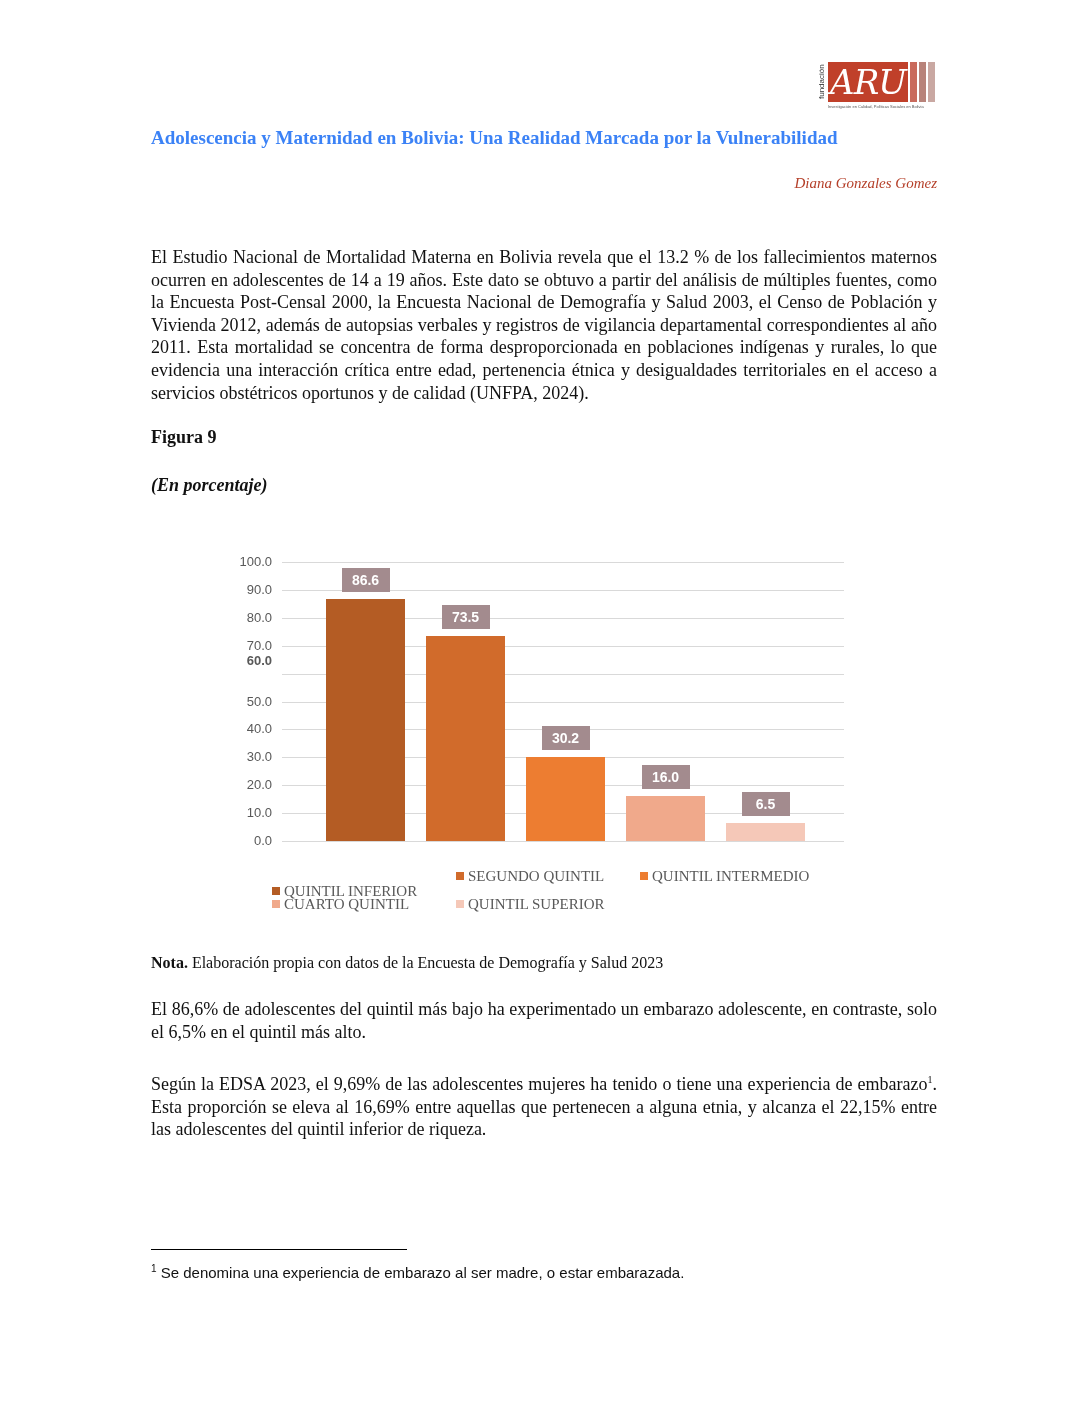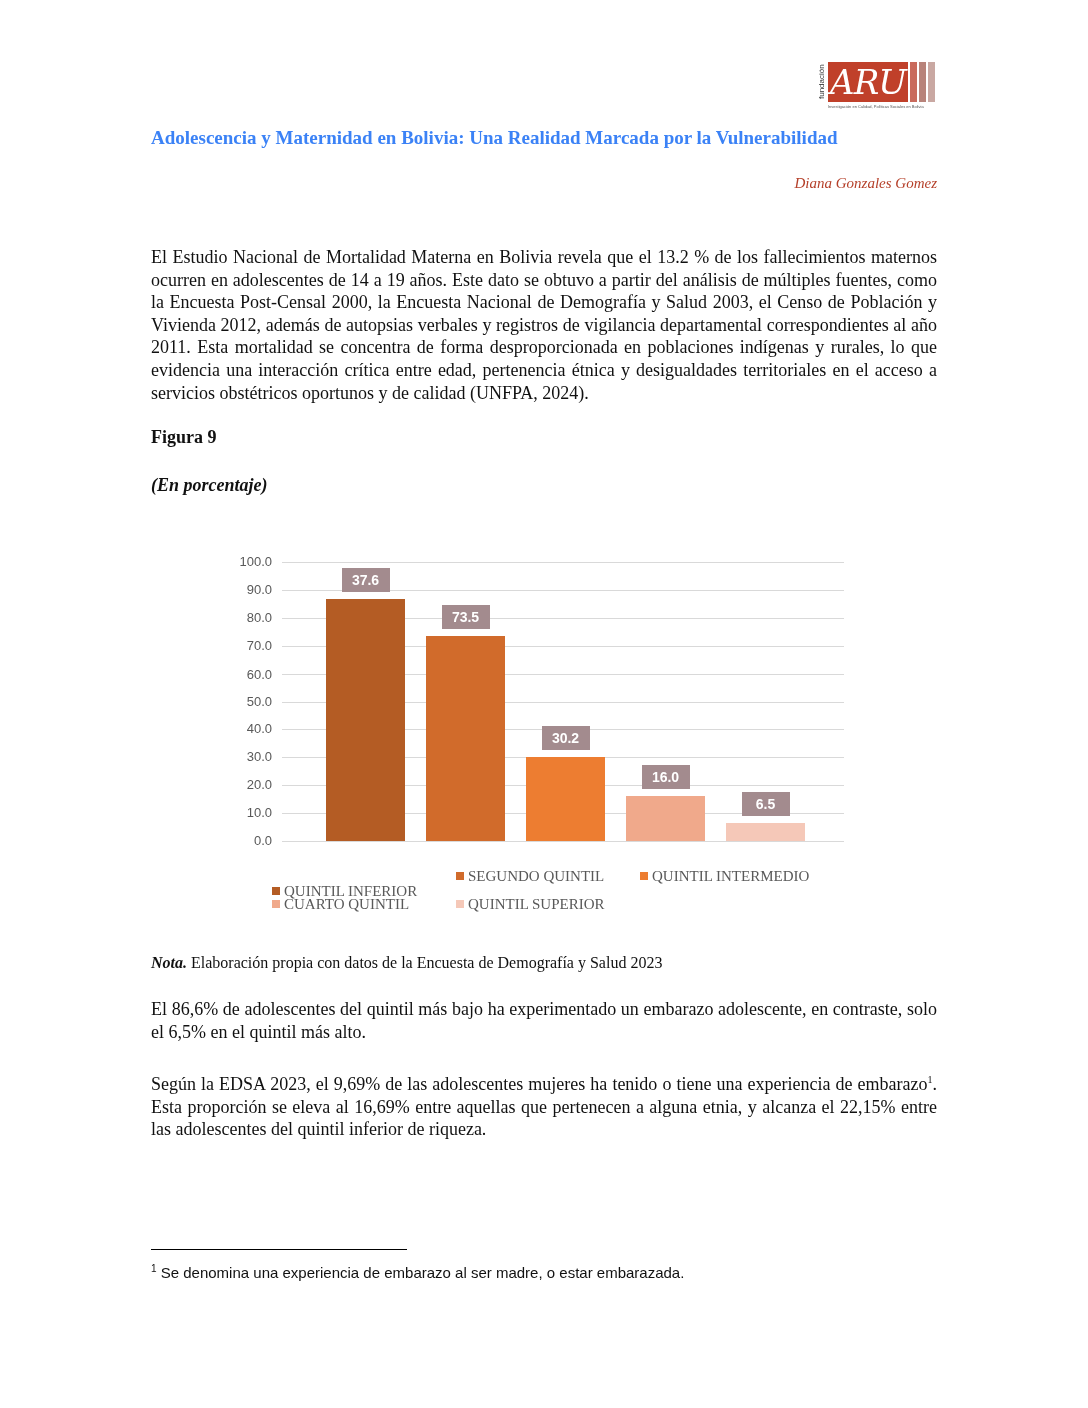--- a/index.html
+++ b/index.html
@@ -25,21 +25,21 @@
   .chart { left: 228px; top: 552px; width: 620px; height: 370px; }
   .ytick { position: absolute; left: 0; width: 44px; text-align: right; font-family: "Liberation Sans", sans-serif; font-size: 13px; color: #595959; line-height: 14px; }
   .grid { position: absolute; left: 54px; width: 562px; height: 1px; background: #d9d9d9; }
   .bar { position: absolute; width: 79px; }
   .dlabel { position: absolute; width: 48px; height: 24px; margin-left: -24px; background: #a38b8e; color: #fff; font-family: "Liberation Sans", sans-serif; font-weight: bold; font-size: 14px; line-height: 24px; text-align: center; }
   .legend { position: absolute; left: 44px; top: 316px; width: 580px; font-family: "Liberation Serif", serif; font-size: 15px; color: #595959; }
   .leg-item { position: absolute; white-space: nowrap; }
   .leg-swatch { display: inline-block; width: 8px; height: 8px; margin-right: 4px; vertical-align: 1px; }
 
   .nota { left: 151px; top: 954px; font-size: 16px; white-space: nowrap; }
-  .nota b { font-style: italic; }
+  .nota b { }
   .p2 { top: 998px; }
   .p3 { top: 1069px; }
   .sup { font-size: 10px; vertical-align: 7px; }
 
   .fn-rule { left: 151px; top: 1249px; width: 256px; height: 1px; background: #000; }
   .footnote { left: 151px; top: 1263px; font-family: "Liberation Sans", sans-serif; font-size: 15px; white-space: nowrap; }
   .footnote .fnsup { font-size: 10px; vertical-align: 6px; }
 </style>
 </head>
 <body>
@@ -66,35 +66,35 @@
 <div class="abs chart" id="chart">
     <div class="grid" style="top: 10px;"></div>
     <div class="ytick" style="top: 3px; text-align: right;">100.0</div>
     <div class="grid" style="top: 37.9px;"></div>
     <div class="ytick" style="top: 30.9px;">90.0</div>
     <div class="grid" style="top: 65.8px;"></div>
     <div class="ytick" style="top: 58.8px;">80.0</div>
     <div class="grid" style="top: 93.7px;"></div>
     <div class="ytick" style="top: 86.7px;">70.0</div>
     <div class="grid" style="top: 121.6px;"></div>
-    <div class="ytick" style="top: 116px;">60.0</div>
+    <div class="ytick" style="top: 102px; font-weight: bold;">60.0</div>
     <div class="grid" style="top: 149.5px;"></div>
     <div class="ytick" style="top: 142.5px;">50.0</div>
     <div class="grid" style="top: 177.4px;"></div>
     <div class="ytick" style="top: 170.4px;">40.0</div>
     <div class="grid" style="top: 205.3px;"></div>
     <div class="ytick" style="top: 198.3px;">30.0</div>
     <div class="grid" style="top: 233.2px;"></div>
     <div class="ytick" style="top: 226.2px;">20.0</div>
     <div class="grid" style="top: 261.1px;"></div>
     <div class="ytick" style="top: 254.1px;">10.0</div>
     <div class="grid" style="top: 289px;"></div>
     <div class="ytick" style="top: 282px;">0.0</div>
     <div class="bar" style="left: 98px; top: 47.386px; height: 241.614px; background: rgb(180, 92, 36);"></div>
-    <div class="dlabel" style="left: 137.5px; top: 16.386px; background: rgb(163, 139, 142);">37.6</div>
+    <div class="dlabel" style="left: 137.5px; top: 16.386px; background: rgb(163, 139, 142);">86.6</div>
     <div class="bar" style="left: 198px; top: 83.935px; height: 205.065px; background: rgb(209, 107, 43);"></div>
     <div class="dlabel" style="left: 237.5px; top: 52.935px; background: rgb(163, 139, 142);">73.5</div>
     <div class="bar" style="left: 298px; top: 204.742px; height: 84.258px; background: rgb(237, 125, 49);"></div>
     <div class="dlabel" style="left: 337.5px; top: 173.742px; background: rgb(163, 139, 142);">30.2</div>
     <div class="bar" style="left: 398px; top: 244.36px; height: 44.64px; background: rgb(240, 169, 139);"></div>
     <div class="dlabel" style="left: 437.5px; top: 213.36px; background: rgb(163, 139, 142);">16.0</div>
     <div class="bar" style="left: 498px; top: 270.865px; height: 18.135px; background: rgb(245, 200, 184);"></div>
     <div class="dlabel" style="left: 537.5px; top: 239.865px; background: rgb(163, 139, 142);">6.5</div>
     <div class="legend">
       <div class="leg-item" style="left: 0px; top: 15px;"><span class="leg-swatch" style="background: rgb(180, 92, 36);"></span><span>QUINTIL INFERIOR</span></div>

